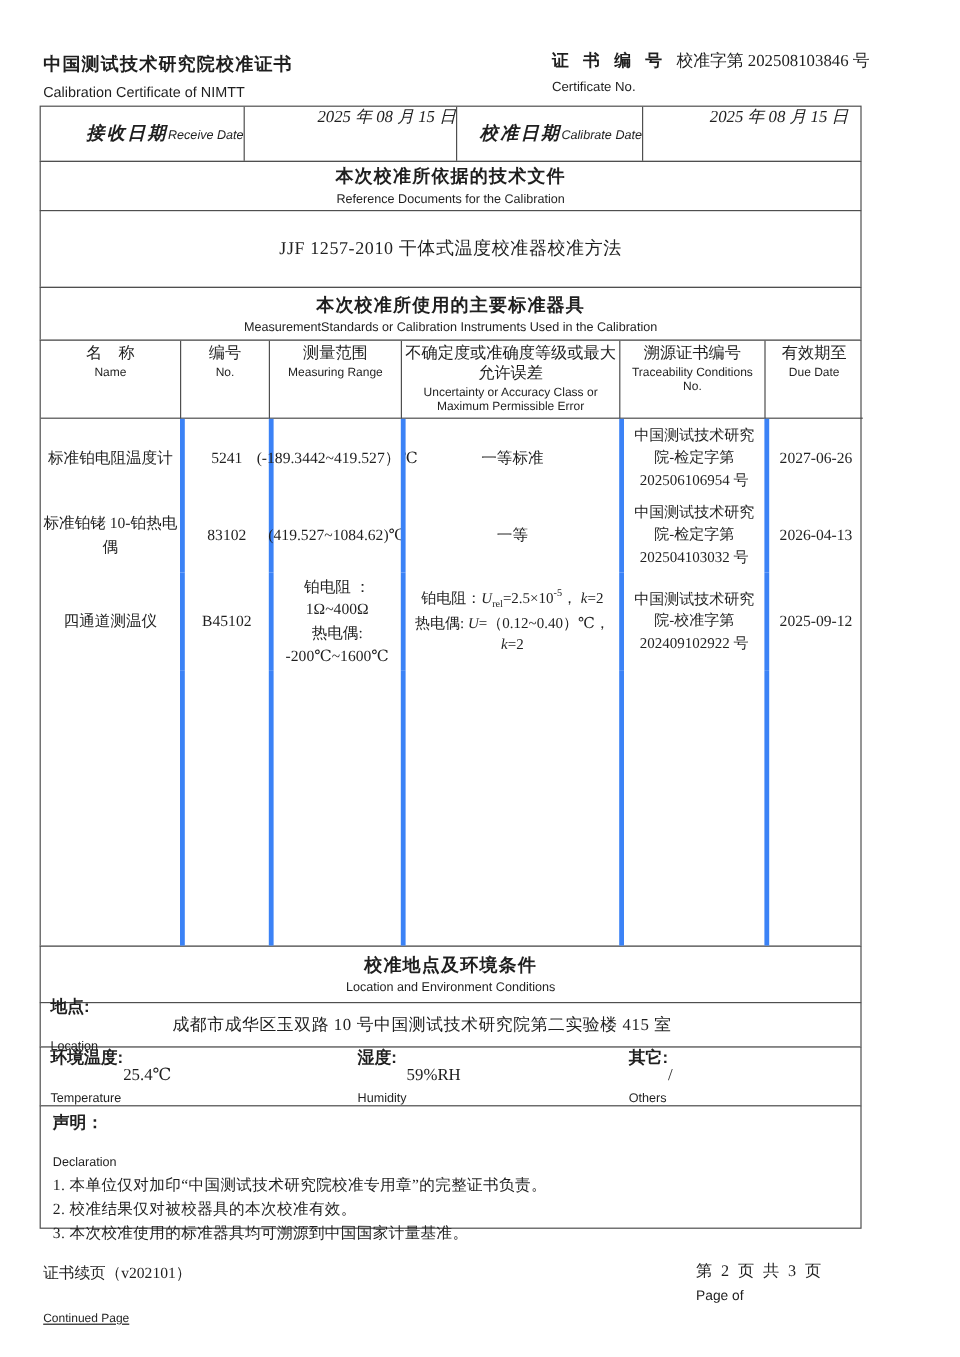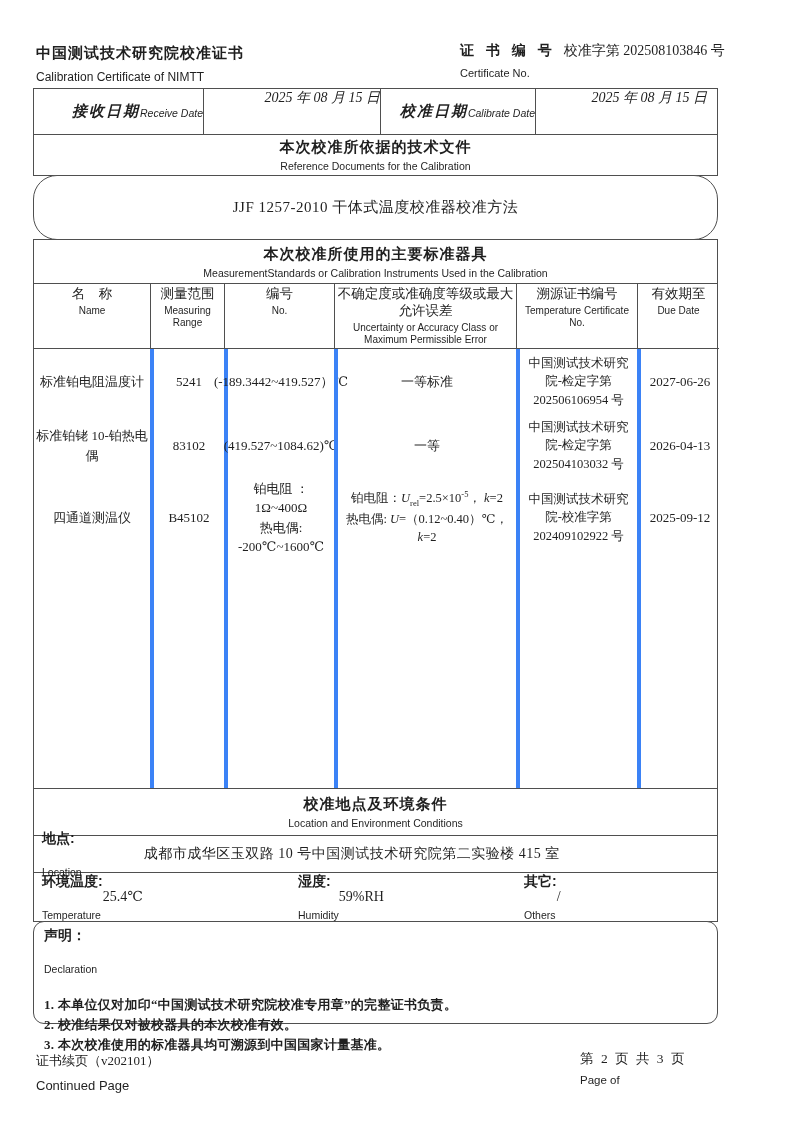--- a/index.html
+++ b/index.html
@@ -29,21 +29,21 @@
   .d-l2 { font-size:10.5px; margin-top:2px; font-family:"Liberation Sans","DejaVu Sans",sans-serif; }
   .d-val { align-items:flex-start; padding-left:20px; font-size:14px; }
   .w1{width:169px} .w2{width:177px} .w3{width:155px} .w4{width:172px}
 
   
   .sec-head { text-align:center; display:flex; flex-direction:column; justify-content:center; }
   .sec-refhead{height:42px} .sec-stdhead{height:45px} .sec-lochead{height:48px}
   .sh-zh { font-size:15px; font-weight:600; letter-spacing:1px; font-family:"Liberation Sans","DejaVu Sans",sans-serif; }
   .sh-en { font-size:10.5px; margin-top:3px; font-family:"Liberation Sans","DejaVu Sans",sans-serif; }
 
-  .sec-refbody { height:65px; display:flex; justify-content:center; align-items:center; font-size:15px; letter-spacing:.5px;border-radius:24px; }
+  .sec-refbody { height:65px; display:flex; justify-content:center; align-items:center; font-size:15px; letter-spacing:.5px; }
 
   
   .std-grid { display:grid; grid-template-columns:116px 74px 110px 182px 121px 82px; }
   .h-cell { border-bottom:1px solid #4f4f4f; min-height:62px; display:flex; flex-direction:column; align-items:center; text-align:center; padding:2px 1px; }
   .h-cell + .h-cell { border-left:1px solid #4f4f4f; }
   .hc-zh { font-size:13.5px; font-weight:500; line-height:1.25; font-family:"Liberation Sans","DejaVu Sans",sans-serif; }
   .hc-en { font-size:10px; line-height:1.2; margin-top:2px; font-family:"Liberation Sans","DejaVu Sans",sans-serif; }
   .std-body { grid-template-rows:66px 62px 82px 229px; }
   .b-cell { display:flex; flex-direction:column; justify-content:center; align-items:center; text-align:center; font-size:13px; line-height:1.5; padding:1px 2px; }
   .b-cell:nth-child(6n+1) { border-left:none; }
@@ -58,29 +58,29 @@
   .lbl-col { display:flex; flex-direction:column; justify-content:center; padding-left:8px; }
   .lbl-zh { font-size:14px; font-weight:600; font-family:"Liberation Sans","DejaVu Sans",sans-serif; }
   .lbl-en { font-size:10.5px; margin-top:18px; font-family:"Liberation Sans","DejaVu Sans",sans-serif; }
   .loc-val { font-size:14px; margin-left:62px; letter-spacing:.5px; }
   .sec-envrow { height:50px; display:flex; align-items:center; }
   .env-seg { display:flex; align-items:center; }
   .seg1{width:256px} .seg2{width:226px} .seg3{flex:1}
   .env-val { font-size:14px; }
 
   
-  .sec-decl { height:103px; padding:5px 10px 0 10px;border-radius:11px; }
-  .decl-items { margin-top:20px;font-weight:bold; }
+  .sec-decl { height:103px; padding:5px 10px 0 10px; }
+  .decl-items { margin-top:3px; }
   .decl-item { font-size:13px; line-height:1.55; letter-spacing:.3px; }
 
   
   .foot-left  { position:absolute; left:36px;  top:1052px; }
   .foot-right { position:absolute; left:580px; top:1050px; }
   .fl-zh { font-size:13px; }
-  .fl-en { font-size:13px; margin-top:8px; font-family:"Liberation Sans","DejaVu Sans",sans-serif; }
+  .fl-en { font-size:10px; margin-top:24px; font-family:"Liberation Sans","DejaVu Sans",sans-serif;text-decoration:underline; }
   .fr-zh { font-size:13.5px; letter-spacing:2px; }
   .fr-en { font-size:11.5px; margin-top:6px; font-family:"Liberation Sans","DejaVu Sans",sans-serif; }
 </style>
 </head>
 <body>
 
 <div class="page">
 
   <div class="hdr-left">
     <div class="hdr-title-zh">中国测试技术研究院校准证书</div>
@@ -119,34 +119,34 @@
       <div class="sh-en">MeasurementStandards or Calibration Instruments Used in the Calibration</div>
     </div>
 
     <div class="sec">
       <div class="std-grid">
         <div class="h-cell">
           <div class="hc-zh">名　称</div>
           <div class="hc-en">Name</div>
         </div>
         <div class="h-cell">
+          <div class="hc-zh">编号</div>
+          <div class="hc-en">No.</div>
+        </div>
+        <div class="h-cell">
           <div class="hc-zh">测量范围</div>
           <div class="hc-en">Measuring Range</div>
         </div>
         <div class="h-cell">
-          <div class="hc-zh">编号</div>
-          <div class="hc-en">No.</div>
-        </div>
-        <div class="h-cell">
           <div class="hc-zh">不确定度或准确度等级或最大允许误差</div>
           <div class="hc-en">Uncertainty or Accuracy Class or Maximum Permissible Error</div>
         </div>
         <div class="h-cell">
           <div class="hc-zh">溯源证书编号</div>
-          <div class="hc-en">Temperature Certificate No.</div>
+          <div class="hc-en">Traceability Conditions No.</div>
         </div>
         <div class="h-cell">
           <div class="hc-zh">有效期至</div>
           <div class="hc-en">Due Date</div>
         </div>
       </div>
 
       <div class="std-grid std-body">
 
         <div class="b-cell">标准铂电阻温度计</div>

